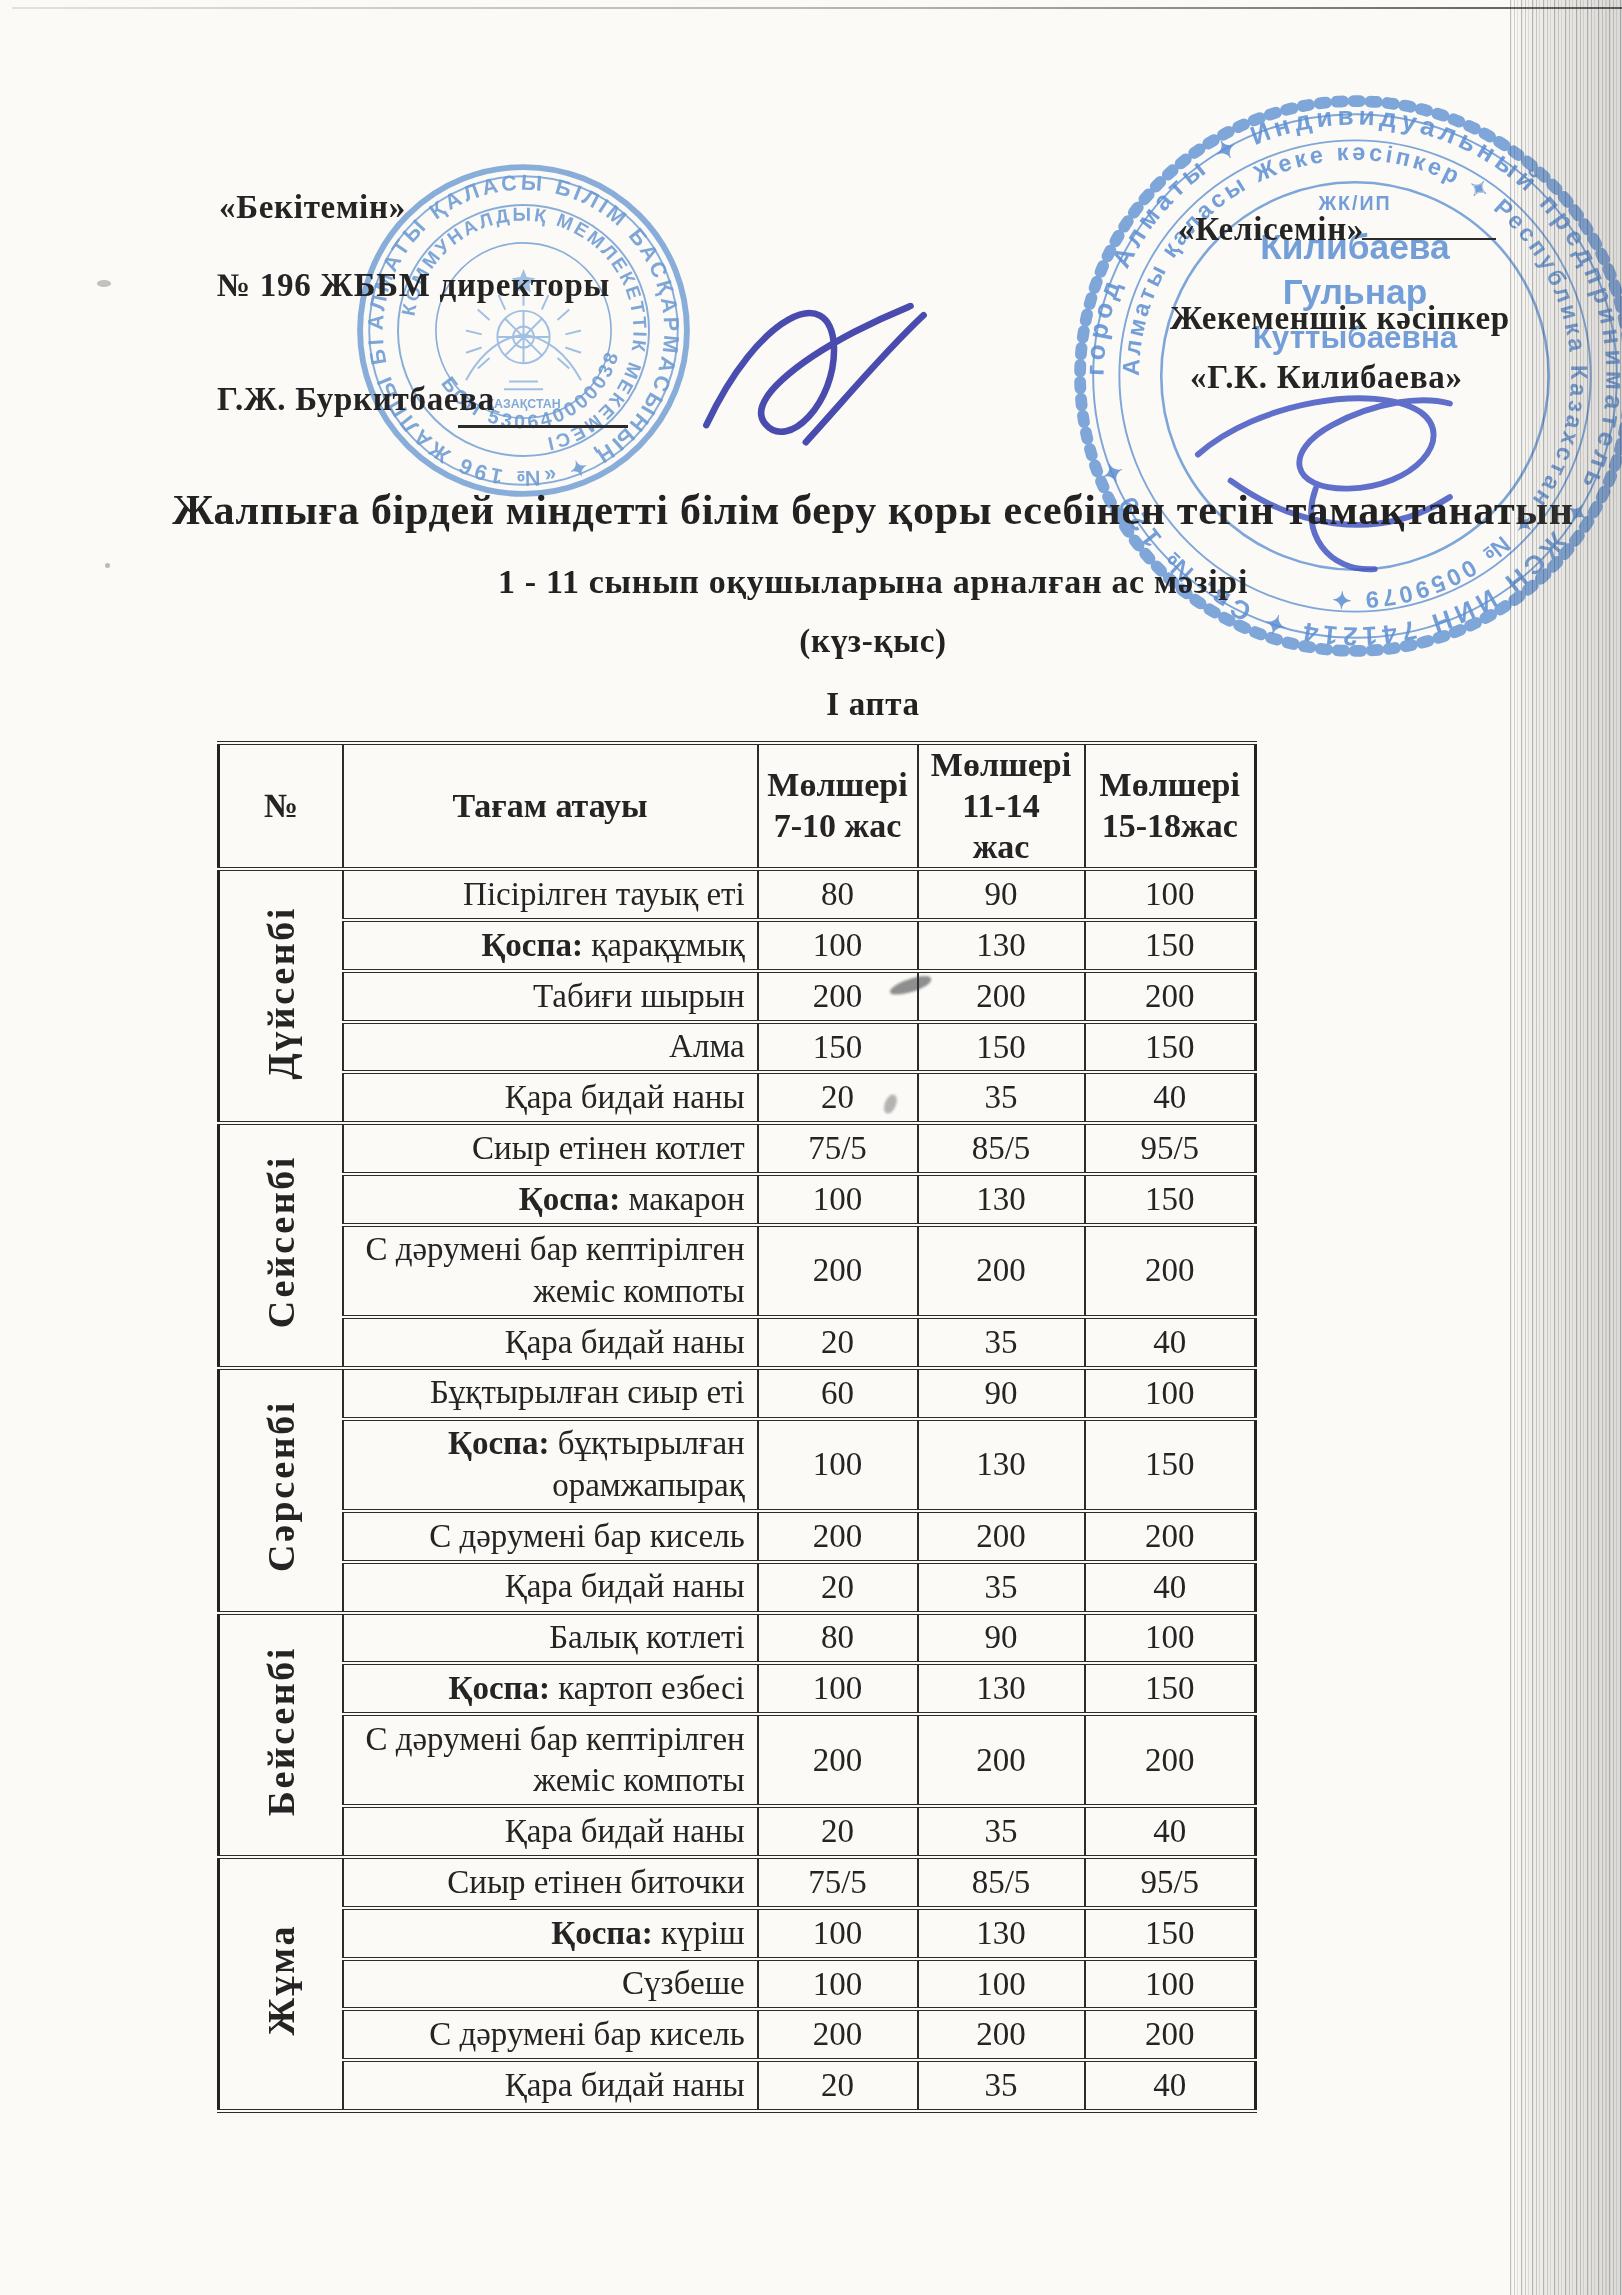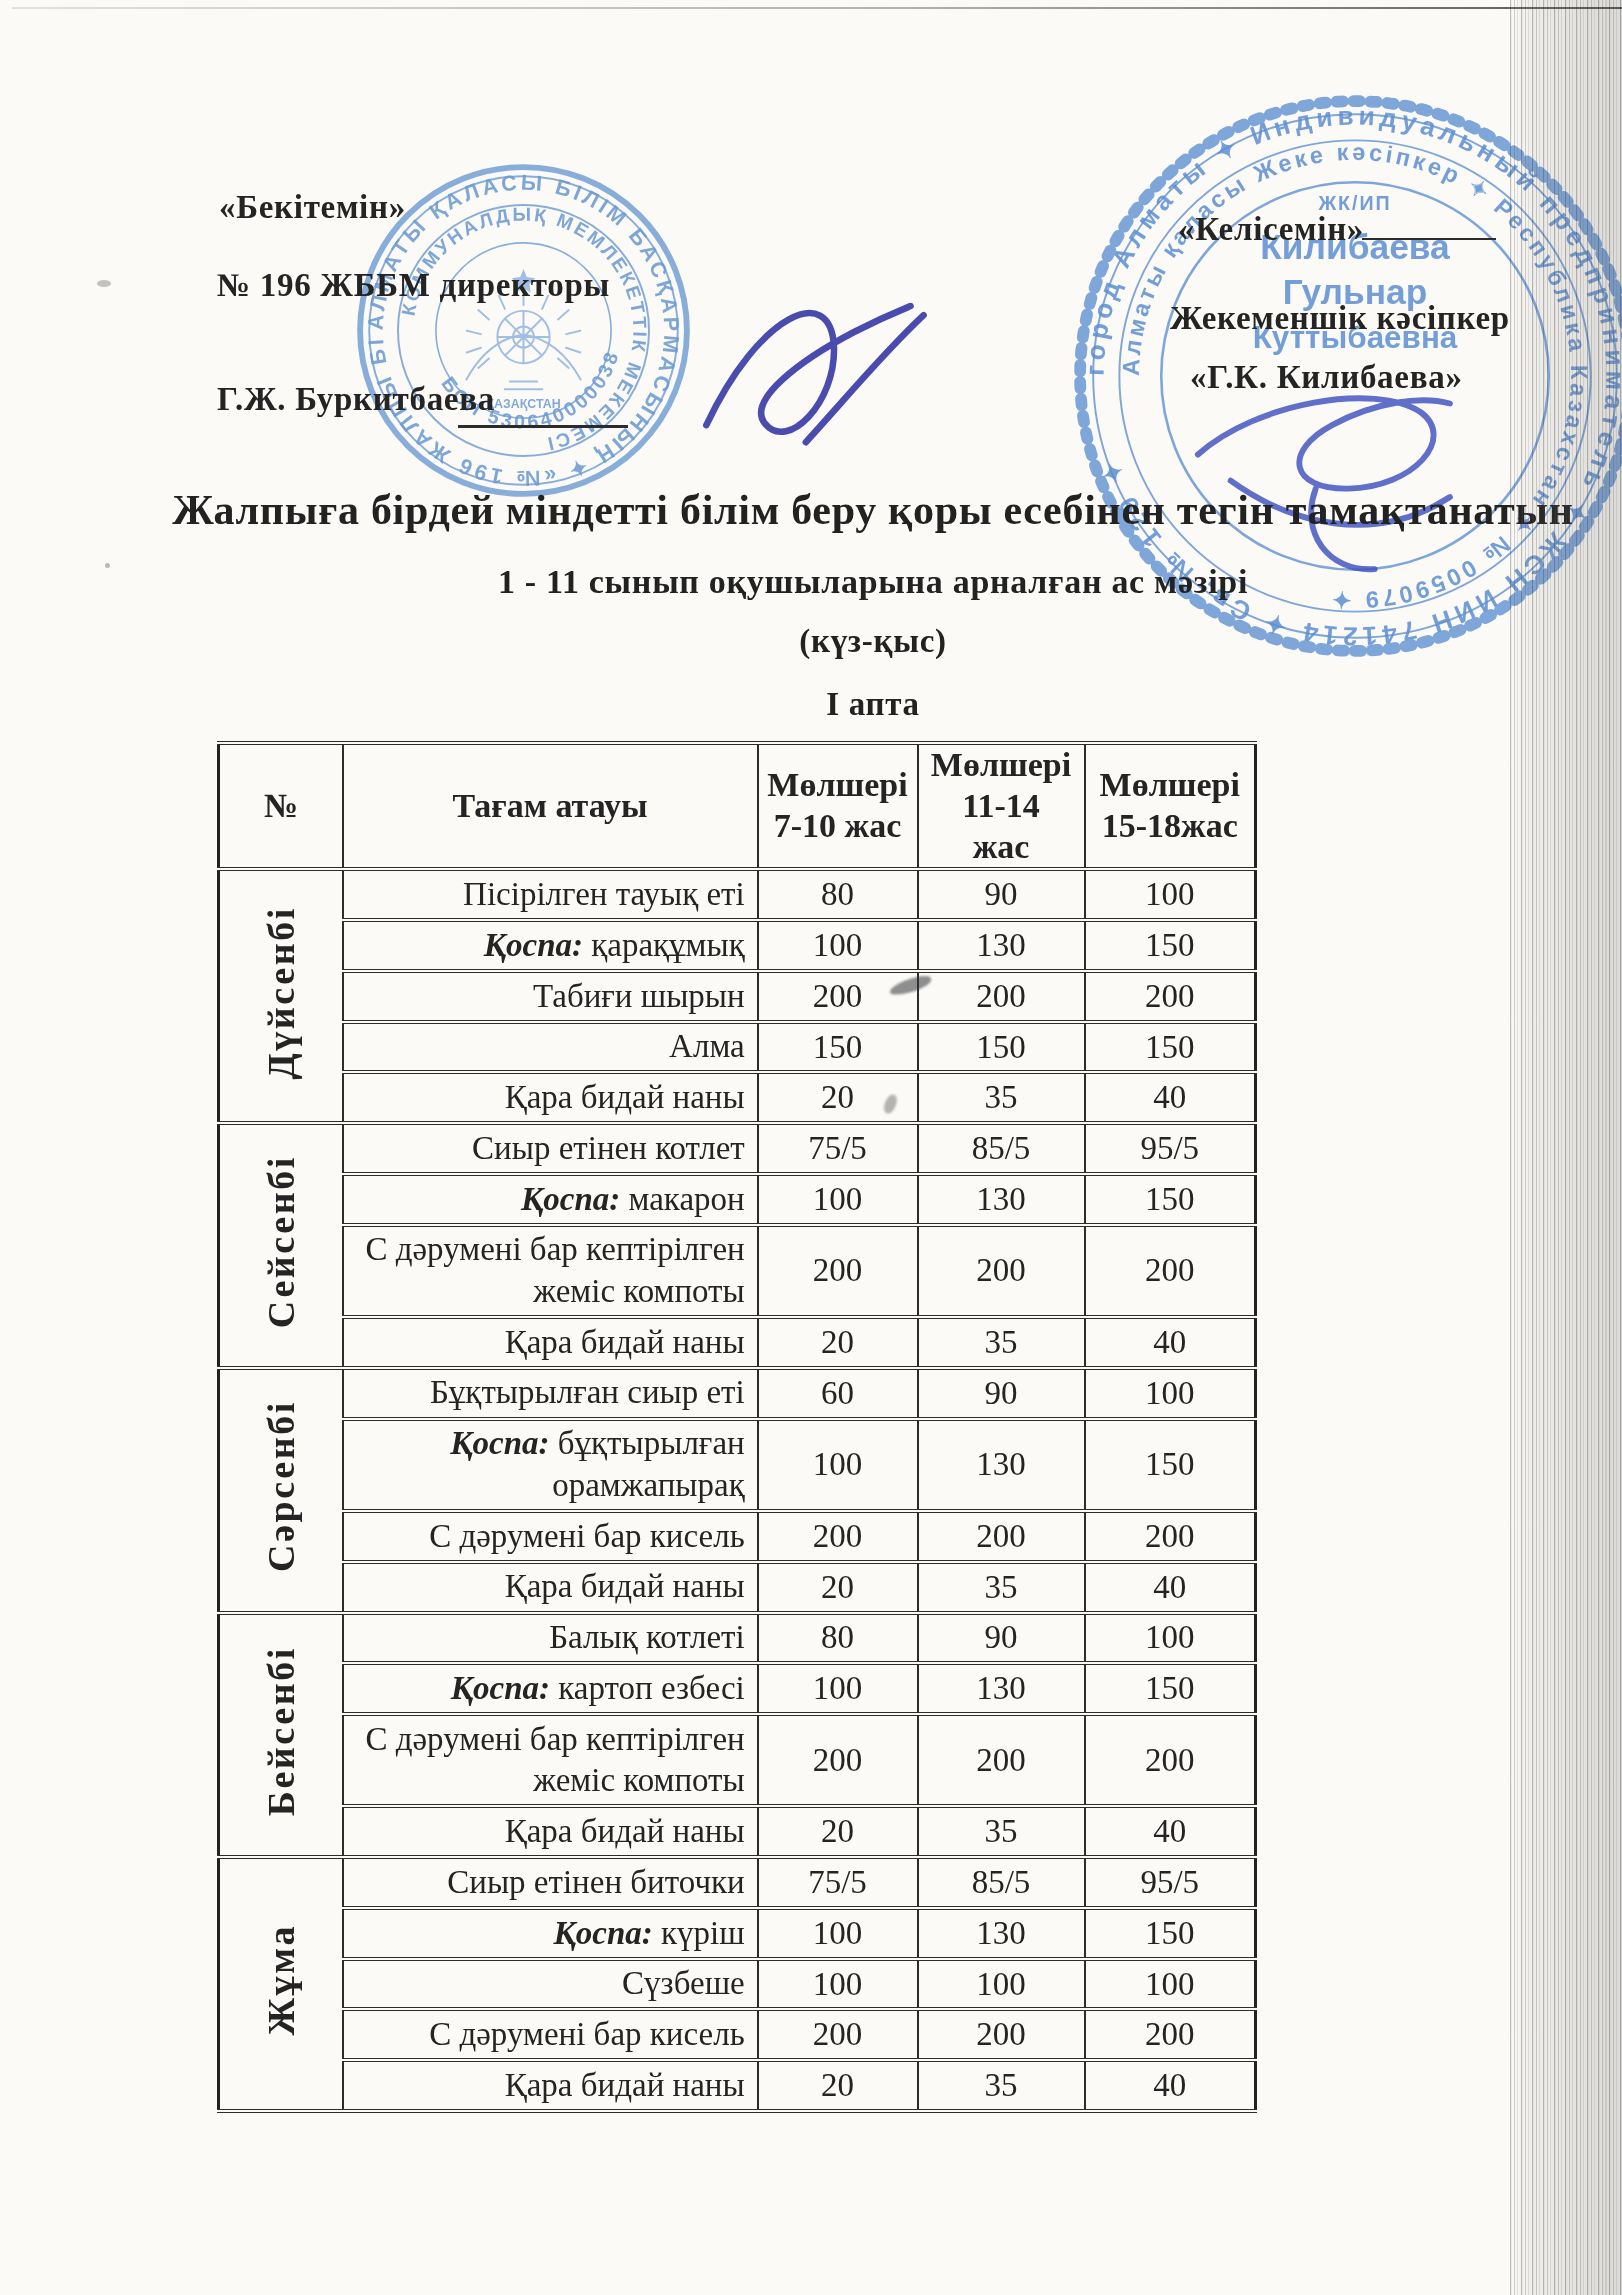--- a/index.html
+++ b/index.html
@@ -56,21 +56,21 @@
     overflow:hidden;
   }
   .menu-table{border:3.3px solid #222;}
   .menu-table th{
     height:118px;font-weight:700;font-size:34px;text-align:center;vertical-align:middle;
     white-space:pre-line;line-height:1.2;padding:0 3.9px;
   }
   .menu-table td{vertical-align:middle;}
   .menu-table tr{height:46px;}
   .dish-cell{padding:2.6px 11.8px 2.6px 17px;line-height:1.26;text-align:right;}
-  .dish-cell b{font-weight:700;font-style:italic;}
+  .dish-cell b{font-weight:700;}
   .num-cell{text-align:center;padding:0 2.6px;}
   .day-cell{text-align:center;vertical-align:middle;padding:0;}
   .day-label{
     display:inline-block;writing-mode:vertical-rl;transform:rotate(180deg);
     font-weight:700;font-size:38px;letter-spacing:2.6px;white-space:nowrap;
   }
 </style>
 </head>
 <body>
 

